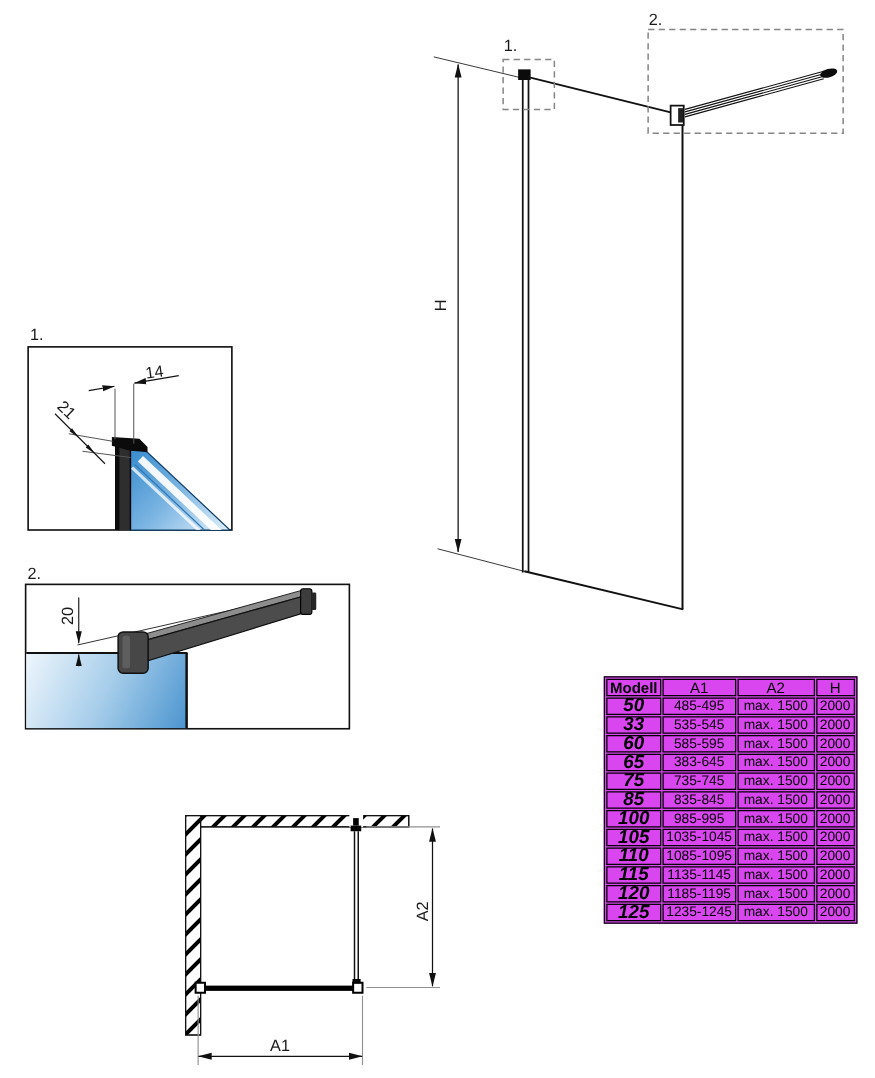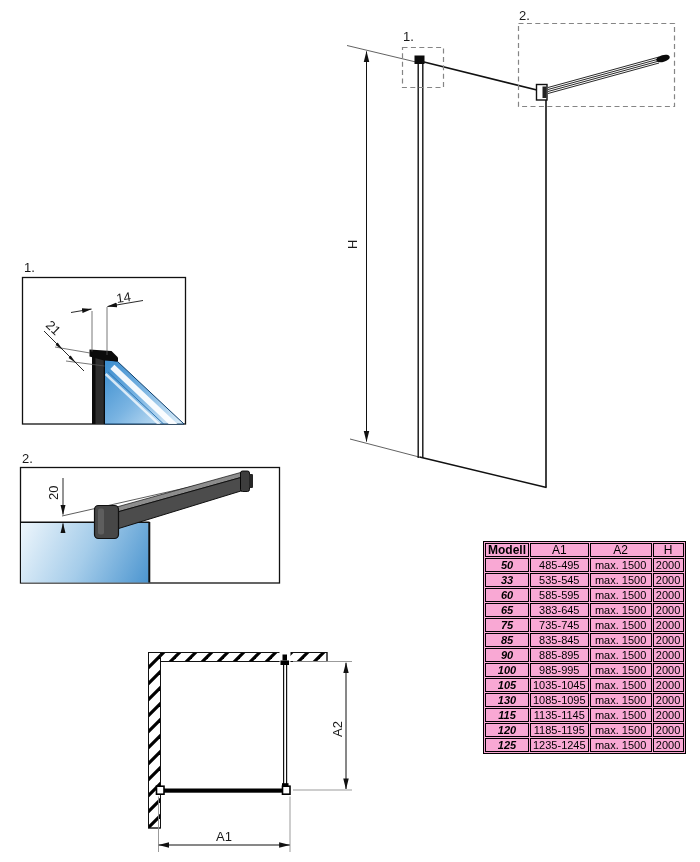--- a/index.html
+++ b/index.html
@@ -4,27 +4,27 @@
 <style>
   html,body{margin:0;padding:0;background:#fff;}
   .canvas{position:relative;width:700px;height:862px;background:#ffffff;overflow:hidden;
           font-family:"Liberation Sans",sans-serif;}
   .canvas svg{position:absolute;left:0;top:0;}
   svg text{font-family:"Liberation Sans",sans-serif;fill:#1a1a1a;}
   .dim-label{font-size:13px;}
   .callout-label{font-size:13px;}
 
   .table-wrap{position:absolute;left:483px;top:541px;}
-  table.spec{border-collapse:separate;border-spacing:1px;background:#f9a8d4;
+  table.spec{border-collapse:separate;border-spacing:1px;background:#d946ef;
              border:1px solid #000;font-size:11px;color:#000;}
   table.spec th,table.spec td{border:1.3px solid #000;text-align:center;
              padding:0 2px;height:12px;line-height:12px;white-space:nowrap;}
   table.spec th{font-weight:400;font-size:12px;}
   table.spec th.modell{font-weight:700;}
-  table.spec td.model{font-weight:700;font-style:italic;font-size:11px;}
+  table.spec td.model{font-weight:700;font-style:italic;font-size:15px;}
 </style>
 </head>
 <body>
 
 <div class="canvas">
 
 <svg width="700" height="862" viewBox="0 0 700 862">
   <defs>
     <marker id="arr" viewBox="0 0 10 6" refX="9.6" refY="3" markerWidth="11" markerHeight="6.6" orient="auto-start-reverse">
           <path d="M10,3 L0,0.5 L0,5.5 Z" fill="#111"></path>
@@ -233,39 +233,33 @@
             <td>max. 1500</td>
             <td>2000</td>
           </tr>
           <tr>
             <td class="model">85</td>
             <td>835-845</td>
             <td>max. 1500</td>
             <td>2000</td>
           </tr>
           <tr>
-            <td class="model">90</td>
-            <td>885-895</td>
-            <td>max. 1500</td>
-            <td>2000</td>
-          </tr>
-          <tr>
             <td class="model">100</td>
             <td>985-995</td>
             <td>max. 1500</td>
             <td>2000</td>
           </tr>
           <tr>
             <td class="model">105</td>
             <td>1035-1045</td>
             <td>max. 1500</td>
             <td>2000</td>
           </tr>
           <tr>
-            <td class="model">130</td>
+            <td class="model">110</td>
             <td>1085-1095</td>
             <td>max. 1500</td>
             <td>2000</td>
           </tr>
           <tr>
             <td class="model">115</td>
             <td>1135-1145</td>
             <td>max. 1500</td>
             <td>2000</td>
           </tr>

